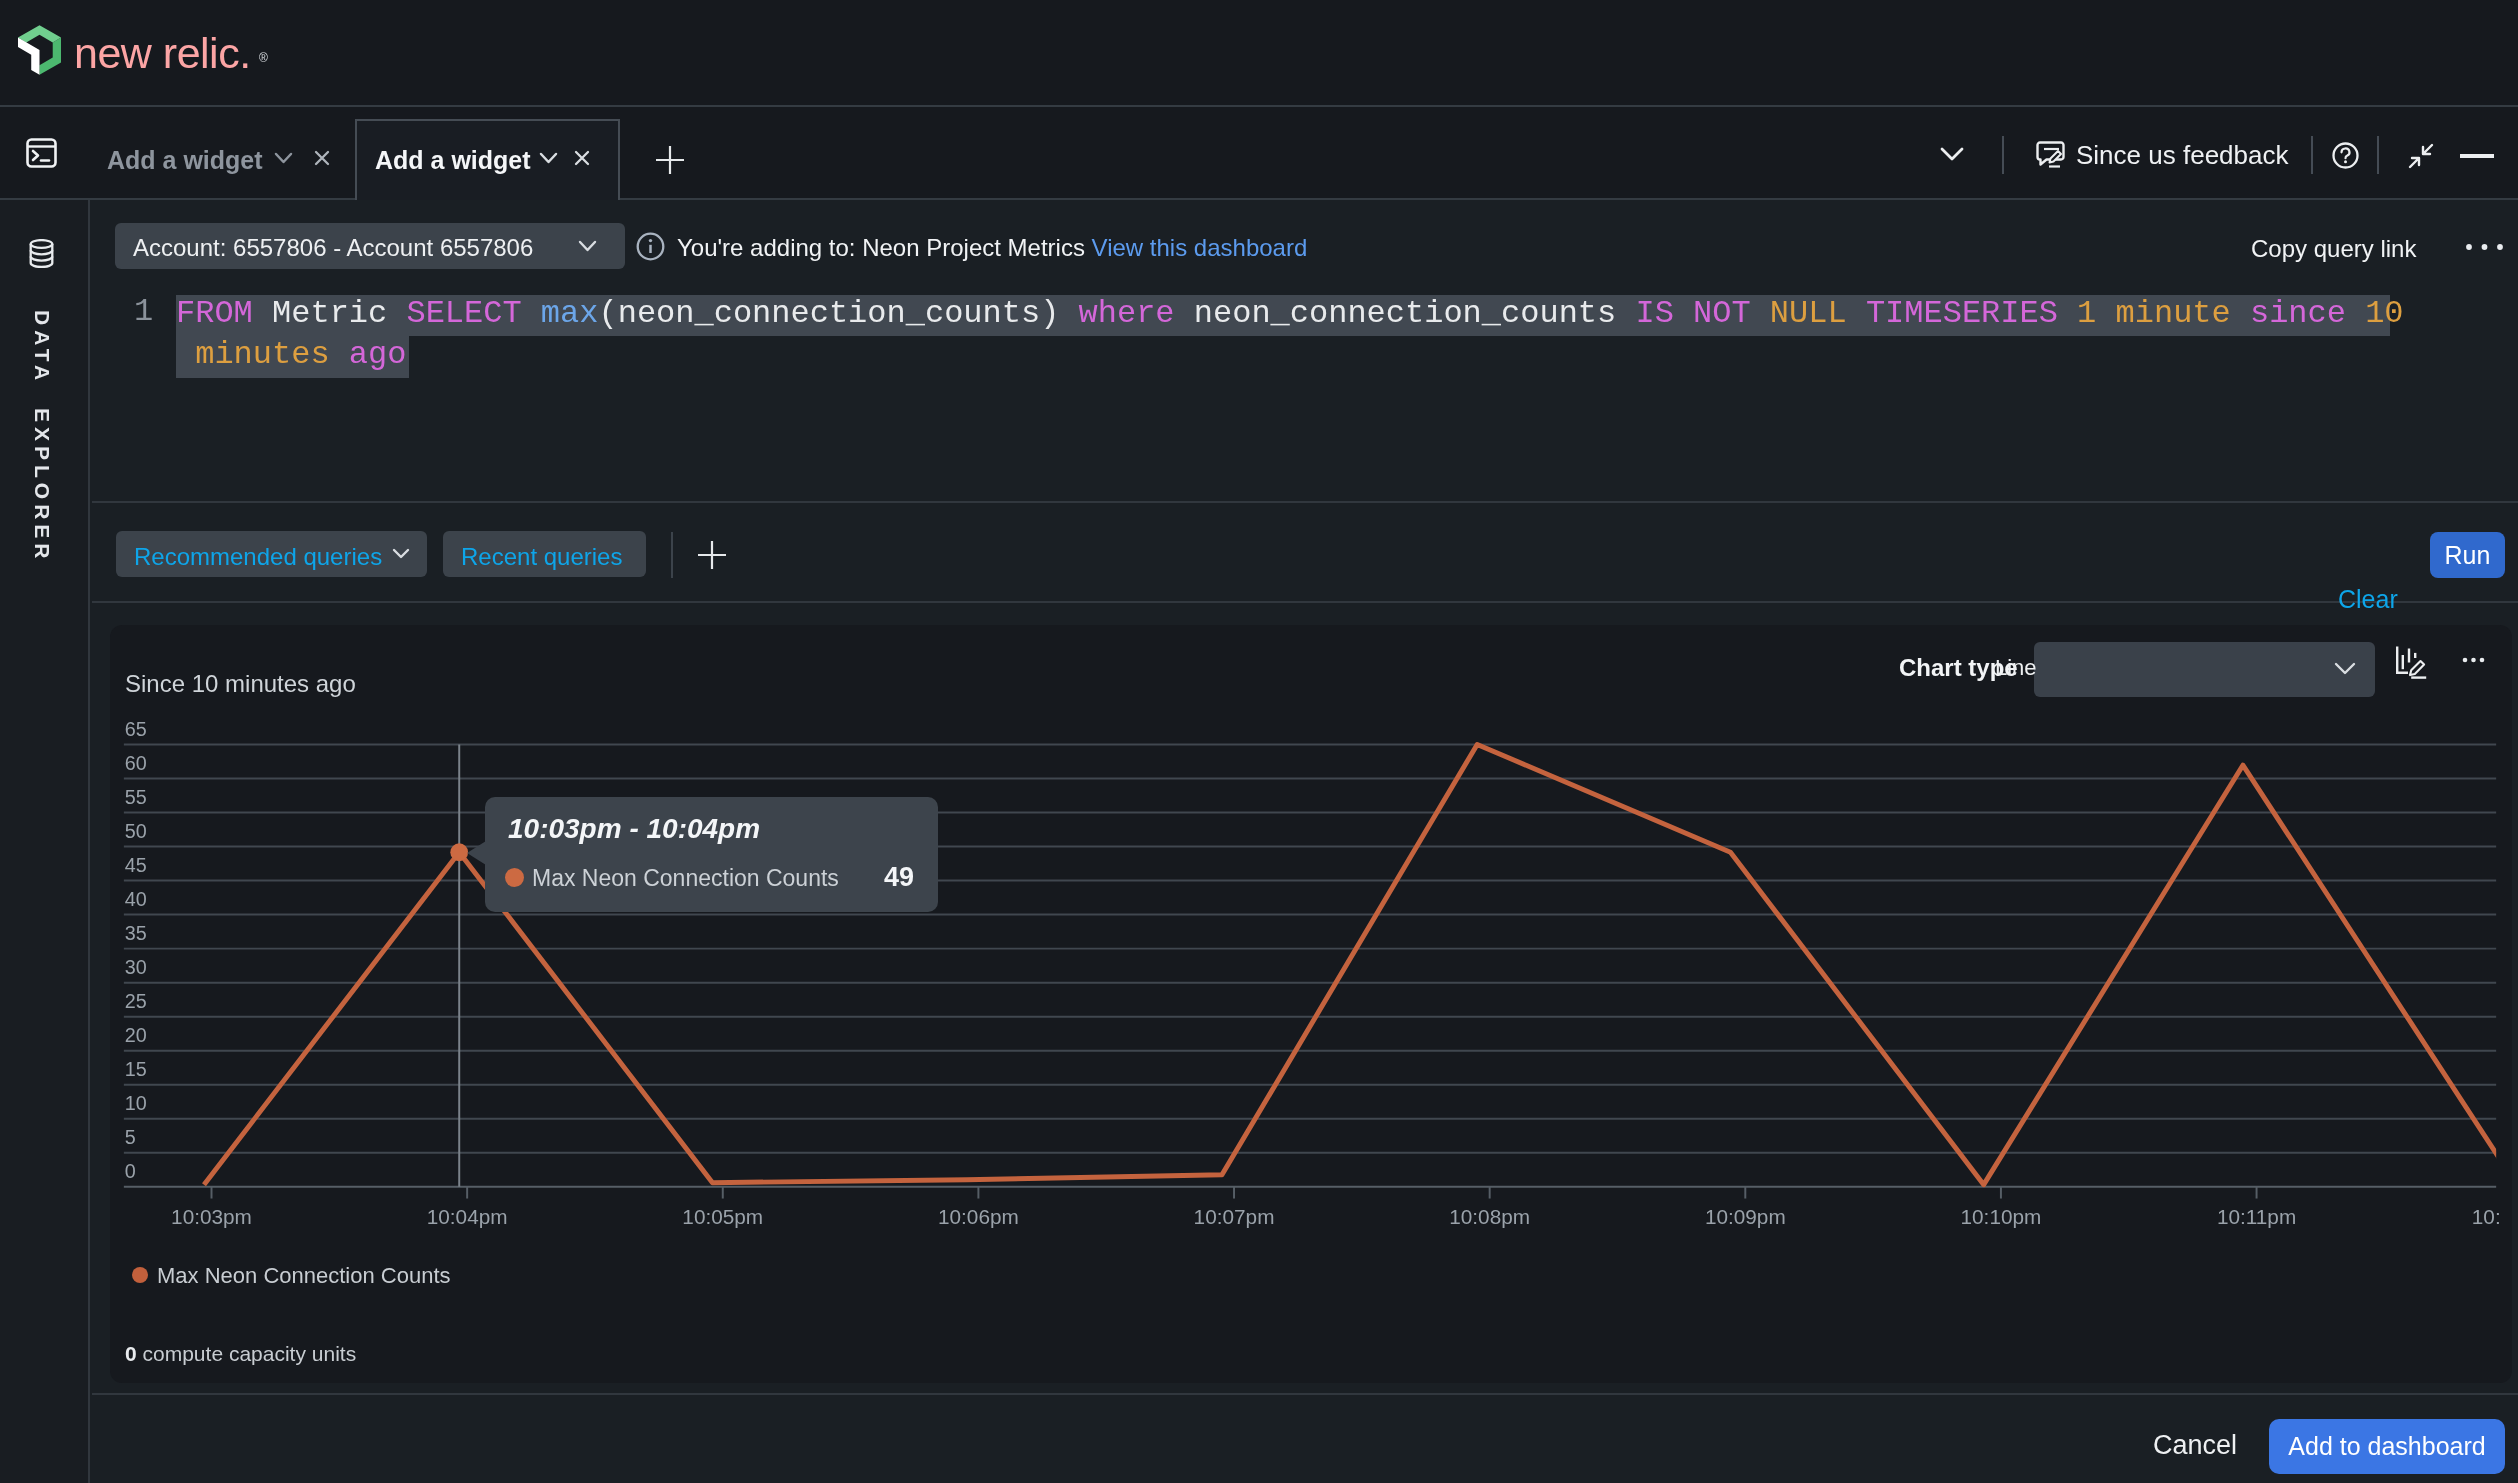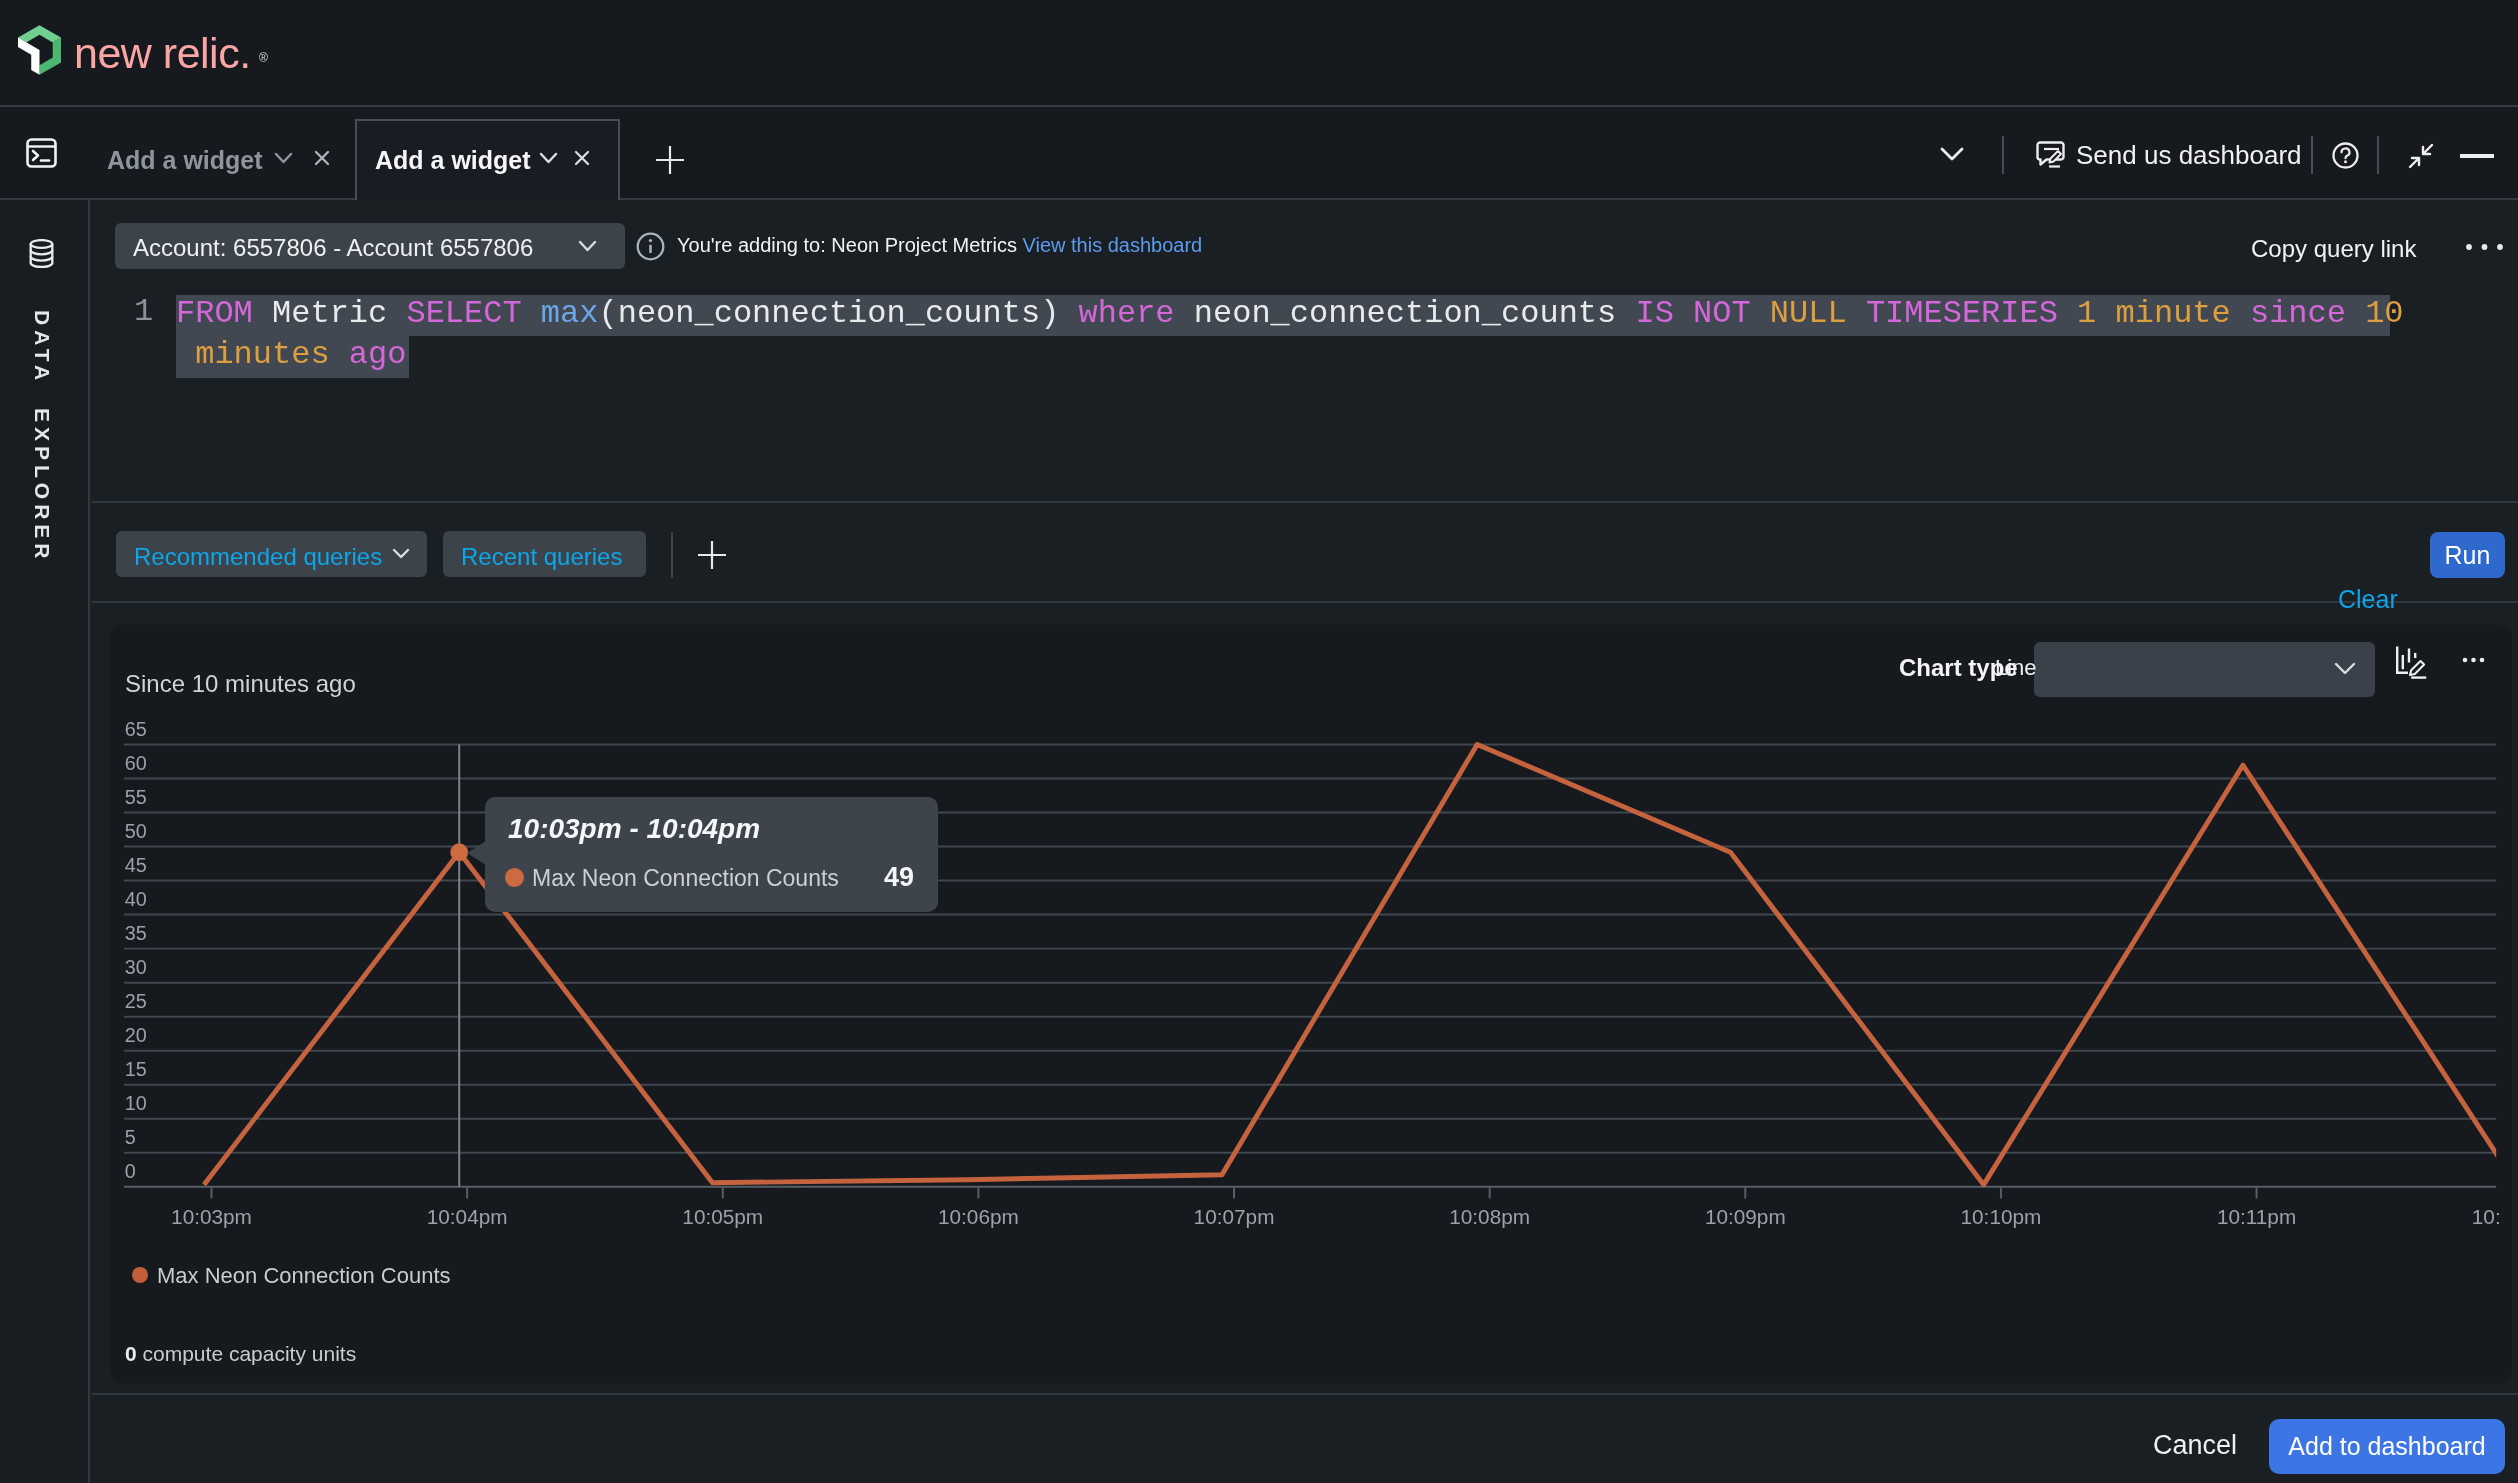--- a/index.html
+++ b/index.html
@@ -56,21 +56,21 @@
   <svg class="abs" style="left:1940px;top:147px;" width="24" height="15" viewBox="0 0 24 15">
       <polyline points="2,2 12,12 22,2" fill="none" stroke="#eceef0" stroke-width="2.8" stroke-linecap="round" stroke-linejoin="round"></polyline>
     </svg>
   <div class="abs" style="left:2002px;top:136px;width:2px;height:38px;background:#454c55;"></div>
   <svg class="abs" style="left:2035px;top:139px;" width="34" height="34" viewBox="0 0 34 34">
     <path d="M5 3.5 h21 a2.5 2.5 0 0 1 2.5 2.5 v12 a2.5 2.5 0 0 1 -2.5 2.5 h-14.5 l-6 5 v-5 h-0.5 a2.5 2.5 0 0 1 -2.5-2.5 v-12 a2.5 2.5 0 0 1 2.5-2.5 z" fill="none" stroke="#eceef0" stroke-width="2.4" stroke-linejoin="round"></path>
     <line x1="9" y1="10" x2="24" y2="10" stroke="#eceef0" stroke-width="2.2"></line>
     <path d="M15.5 19.5 l7.5 -7.5 3 3 -7.5 7.5 -4 1 z" fill="#16191e" stroke="#eceef0" stroke-width="2" stroke-linejoin="round"></path>
     <line x1="14" y1="27.5" x2="25" y2="27.5" stroke="#eceef0" stroke-width="2.2"></line>
   </svg>
-  <div class="abs" style="left:2076px;top:140px;color:#eff1f3;font-size:26px;">Send us dashboard</div>
+  <div class="abs" style="left:2076px;top:140px;color:#eff1f3;font-size:26px;">Since us feedback</div>
   <div class="abs" style="left:2311px;top:136px;width:2px;height:38px;background:#454c55;"></div>
   <svg class="abs" style="left:2332px;top:142px;" width="27" height="27" viewBox="0 0 27 27">
     <circle cx="13.5" cy="13.5" r="12" fill="none" stroke="#eceef0" stroke-width="2.3"></circle>
     <path d="M9.5 10.3 a4 3.8 0 1 1 5.5 3.5 c-1.2 0.55 -1.5 1.2 -1.5 2.4" fill="none" stroke="#eceef0" stroke-width="2.2" stroke-linecap="round"></path>
     <circle cx="13.5" cy="19.8" r="1.5" fill="#eceef0"></circle>
   </svg>
   <div class="abs" style="left:2377px;top:136px;width:2px;height:38px;background:#454c55;"></div>
   <svg class="abs" style="left:2408px;top:143px;" width="26" height="26" viewBox="0 0 26 26">
     <path d="M24 2 L15 11 M15 11 v-7 M15 11 h7" stroke="#eceef0" stroke-width="2.4" fill="none" stroke-linecap="round" stroke-linejoin="round"></path>
     <path d="M2 24 L11 15 M11 15 v7 M11 15 h-7" stroke="#eceef0" stroke-width="2.4" fill="none" stroke-linecap="round" stroke-linejoin="round"></path>
@@ -93,21 +93,21 @@
   <div class="abs txt" style="left:133px;top:234px;color:#eef0f2;font-size:24px;">Account: 6557806 - Account 6557806</div>
   <svg class="abs" style="left:578px;top:240px;" width="19" height="13" viewBox="0 0 19 13">
       <polyline points="2,2 9.5,10 17,2" fill="none" stroke="#d9dde1" stroke-width="2.4" stroke-linecap="round" stroke-linejoin="round"></polyline>
     </svg>
 
   <svg class="abs" style="left:636px;top:232px;" width="29" height="29" viewBox="0 0 29 29">
     <circle cx="14.5" cy="14.5" r="12.8" fill="none" stroke="#a9b3c0" stroke-width="2.3"></circle>
     <circle cx="14.5" cy="8.6" r="1.7" fill="#a9b3c0"></circle>
     <line x1="14.5" y1="12.8" x2="14.5" y2="21" stroke="#a9b3c0" stroke-width="2.5"></line>
   </svg>
-  <div class="abs txt" style="left:677px;top:234px;color:#f1f3f5;font-size:20px;">You're adding to: Neon Project Metrics <span style="color:#5c9bee;">View this dashboard</span></div>
+  <div class="abs txt" style="left:677px;top:234px;color:#f1f3f5;font-size:24px;">You're adding to: Neon Project Metrics <span style="color:#5c9bee;">View this dashboard</span></div>
   <div class="abs txt" style="left:2251px;top:235px;color:#f1f3f5;font-size:24px;">Copy query link</div>
   <svg class="abs" style="left:2465px;top:243px;" width="39" height="8" viewBox="0 0 39 8">
     <circle cx="4" cy="4" r="2.9" fill="#e9ecef"></circle>
       <circle cx="19.5" cy="4" r="2.9" fill="#e9ecef"></circle>
       <circle cx="35" cy="4" r="2.9" fill="#e9ecef"></circle>
   </svg>
 
   <div class="abs" style="left:134px;top:293px;color:#8b929b;font-family:'Liberation Mono',monospace;font-size:32px;">1</div>
   <div class="abs" style="left:176px;top:295px;width:2214px;height:41px;background:#414851;"></div>
   <div class="abs" style="left:176px;top:336px;width:233px;height:42px;background:#414851;"></div>

